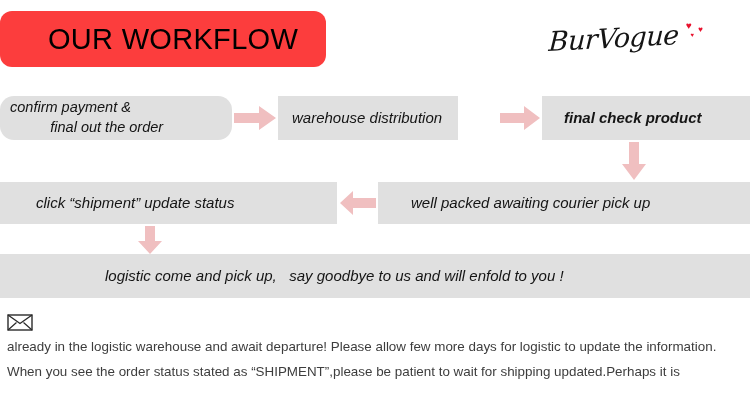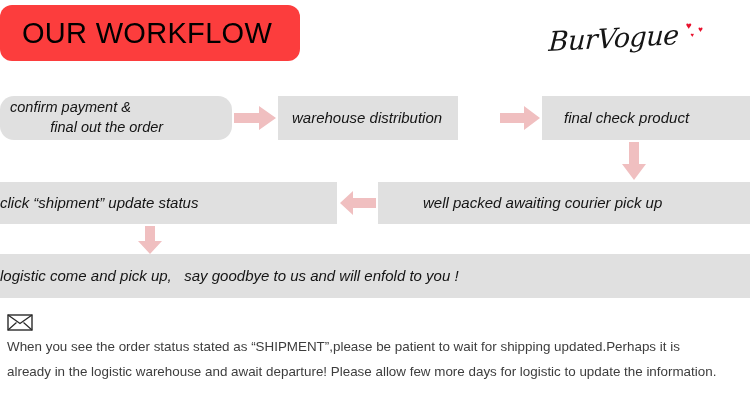--- a/index.html
+++ b/index.html
@@ -16,26 +16,27 @@
   }
 
   
   #header {
     position: absolute;
     left: 0; top: 0;
     width: 750px; height: 88px;
   }
   #title-banner {
     position: absolute;
-    left: 0; top: 5px;
+    left: 0; top: 11px;
     width: 300px; height: 56px;
     background: #fc3d3d;
     border-radius: 12px;
     display: flex;
     align-items: center;
+    padding-left: 26px;
   }
   #title-text {
     font-size: 29px;
     color: #000000;
     letter-spacing: 0.3px;
     padding-left: 22px;
     font-weight: 400;
     white-space: nowrap;
   }
   #brand-logo {
@@ -80,32 +81,32 @@
     color: #141414;
     white-space: pre;
     line-height: 1.35;
   }
 
   
   #box-confirm  { left: 0px;   top: 96px;  width: 232px; height: 44px; border-radius: 14px; }
   #box-confirm .flow-label { padding-left: 10px; font-size: 14.5px; }
   #box-warehouse{ left: 278px; top: 96px;  width: 180px; height: 44px; }
   #box-warehouse .flow-label { padding-left: 14px; }
-  #box-final    { left: 542px; top: 96px;  width: 208px; height: 44px; }
+  #box-final    { left: 542px; top: 96px;  width: 208px; height: 44px; font-weight: bold; }
   #box-final .flow-label { padding-left: 22px; }
 
   
   #box-click    { left: 0px;   top: 182px; width: 337px; height: 42px; }
-  #box-click .flow-label { }
+  #box-click .flow-label { padding-left: 36px; }
   #box-packed   { left: 378px; top: 182px; width: 372px; height: 42px; }
-  #box-packed .flow-label { padding-left: 45px; }
+  #box-packed .flow-label { padding-left: 33px; }
 
   
   #box-logistic { left: 0px;   top: 254px; width: 750px; height: 44px; }
-  #box-logistic .flow-label { }
+  #box-logistic .flow-label { padding-left: 105px; }
 
   
   .arrow { position: absolute; }
   .arrow svg { display: block; }
 
   #arrow-1 { left: 234px; top: 106px; width: 42px; height: 24px; }
   #arrow-2 { left: 500px; top: 106px; width: 40px; height: 24px; }
   #arrow-3 { left: 622px; top: 142px; width: 24px; height: 38px; }
   #arrow-4 { left: 340px; top: 191px; width: 36px; height: 24px; }
   #arrow-5 { left: 138px; top: 226px; width: 24px; height: 28px; }
@@ -217,17 +218,17 @@
 
   <div id="envelope-icon">
     <svg viewBox="0 0 26 17" width="26" height="17" aria-hidden="true">
       <rect x="1" y="1" width="24" height="15" fill="#ffffff" stroke="#2b2b2b" stroke-width="1.4"></rect>
       <path d="M1,1 L13,9.5 L25,1" fill="none" stroke="#2b2b2b" stroke-width="1.4"></path>
       <path d="M1,16 L9.5,8.5 M25,16 L16.5,8.5" fill="none" stroke="#2b2b2b" stroke-width="1.2"></path>
     </svg>
   </div>
 
   <div id="note-lines">
+    <div class="note-line">already in the logistic warehouse and await departure! Please allow few more days for logistic to update the information.</div>
     <div class="note-line">When you see the order status stated as “SHIPMENT”,please be patient to wait for shipping updated.Perhaps it is</div>
-    <div class="note-line">already in the logistic warehouse and await departure! Please allow few more days for logistic to update the information.</div>
   </div>
 
 </div>
 
 </body></html>

